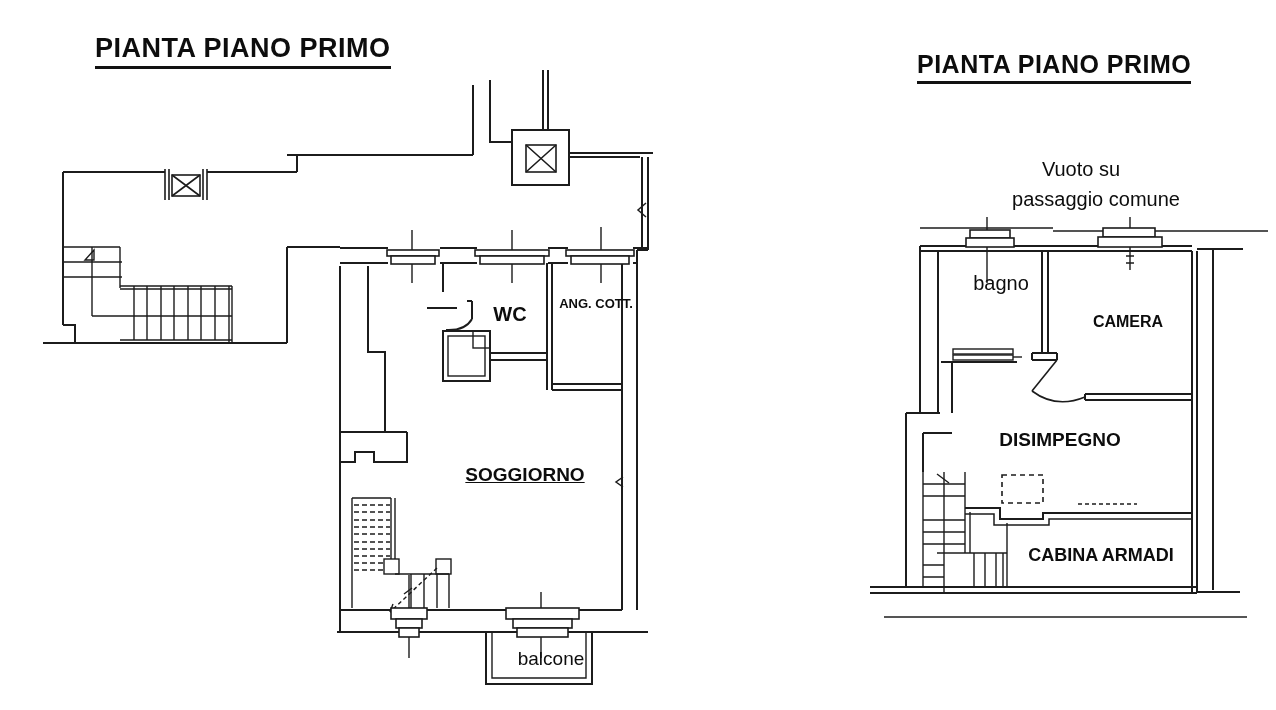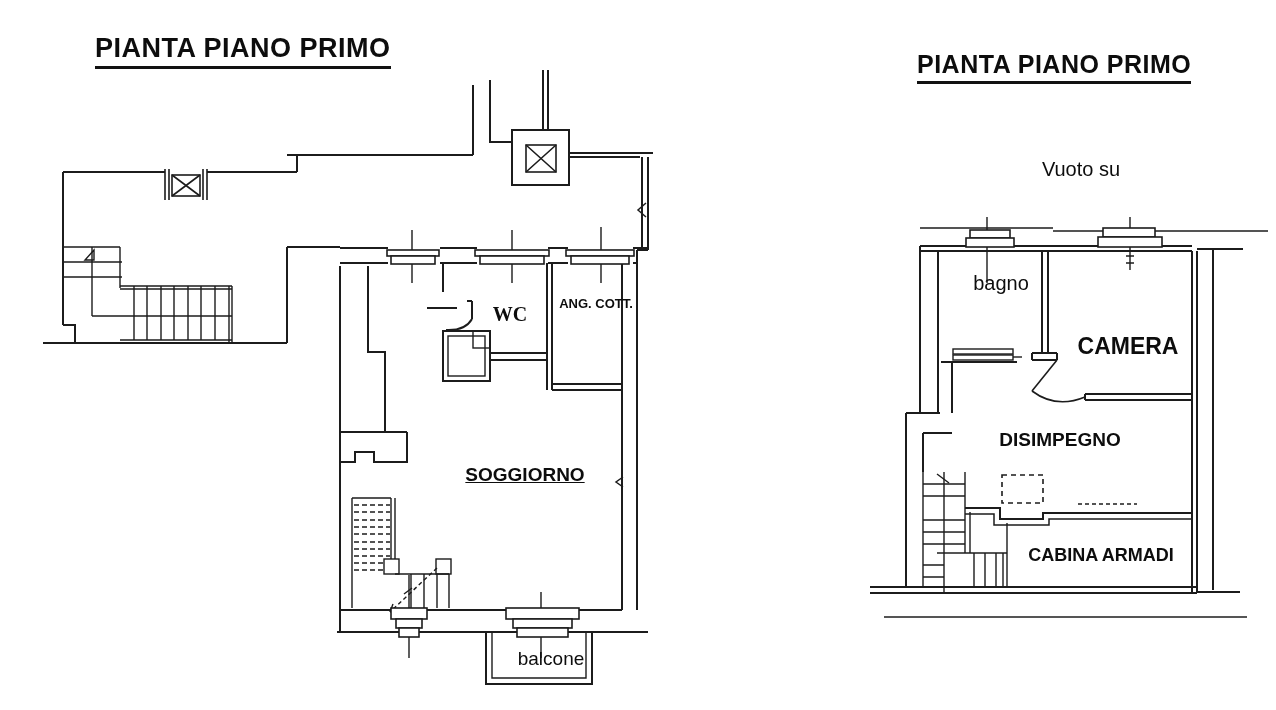--- a/index.html
+++ b/index.html
@@ -6,28 +6,28 @@
   #canvas{position:relative;width:1276px;height:710px;background:#ffffff;overflow:hidden;
           font-family:"Liberation Sans", sans-serif;color:#000;}
   svg{position:absolute;left:0;top:0;}
   .lbl{position:absolute;white-space:nowrap;color:#0d0d0d;}
   .bold{font-weight:bold;}
   .ctr{transform:translateX(-50%);}
   .title{font-weight:bold;border-bottom:3px solid #111;padding-bottom:2px;letter-spacing:.5px;}
   #left-title{left:95px;top:33px;font-size:27px;}
   #right-title{left:917px;top:50px;font-size:25px;}
   #lbl-corridoio{left:350px;top:192px;font-size:18px;}
-  #lbl-wc{left:510px;top:303px;font-size:20px;font-family:Liberation Serif, serif;}
+  #lbl-wc{left:510px;top:303px;font-size:20px;}
   #lbl-angcott{left:596px;top:296px;font-size:13px;text-align:right;}
   #lbl-soggiorno{left:525px;top:464px;font-size:19px;text-decoration:underline;}
   #lbl-balcone{left:551px;top:648px;font-size:19px;}
   #lbl-vuoto1{left:1081px;top:158px;font-size:20px;}
   #lbl-vuoto2{left:1096px;top:188px;font-size:20px;}
   #lbl-bagno{left:1001px;top:272px;font-size:20px;}
-  #lbl-camera{left:1128px;top:313px;font-size:23px;margin-top:20px;}
+  #lbl-camera{left:1128px;top:313px;font-size:16px;}
   #lbl-disimpegno{left:1060px;top:429px;font-size:19px;}
   #lbl-cabina{left:1101px;top:545px;font-size:18px;}
 </style>
 </head>
 <body>
 
 <div id="canvas">
 
 <svg width="1276" height="710" viewBox="0 0 1276 710">
 
@@ -217,18 +217,19 @@
 
 <div class="lbl title" id="left-title">PIANTA PIANO PRIMO</div>
 <div class="lbl title" id="right-title">PIANTA PIANO PRIMO</div>
 
 <div class="lbl bold ctr" id="lbl-wc">WC</div>
 <div class="lbl bold ctr" id="lbl-angcott">ANG. COTT.</div>
 <div class="lbl bold ctr" id="lbl-soggiorno">SOGGIORNO</div>
 <div class="lbl ctr" id="lbl-balcone">balcone</div>
 
 <div class="lbl ctr" id="lbl-vuoto1">Vuoto su</div>
+<div class="lbl ctr" id="lbl-vuoto2">passaggio comune</div>
 <div class="lbl ctr" id="lbl-bagno">bagno</div>
 <div class="lbl bold ctr" id="lbl-camera">CAMERA</div>
 <div class="lbl bold ctr" id="lbl-disimpegno">DISIMPEGNO</div>
 <div class="lbl bold ctr" id="lbl-cabina">CABINA ARMADI</div>
 
 </div>
 
 </body></html>

